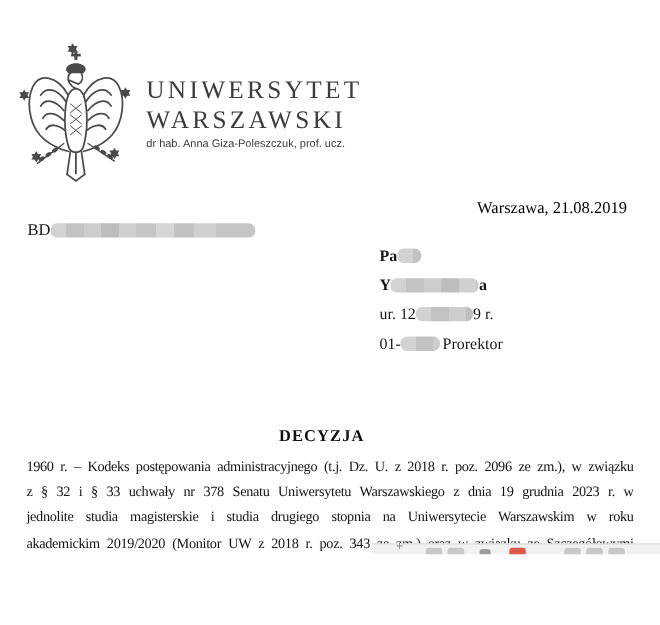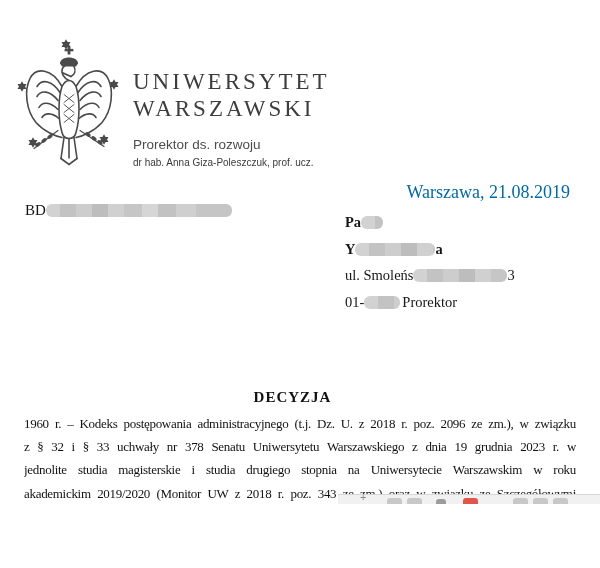--- a/index.html
+++ b/index.html
@@ -7,34 +7,34 @@
         font-family:"Liberation Serif",serif;color:#1a1a1a;}
 
   
   .logo{position:absolute;left:14px;top:34px;width:110px;height:136px;}
   .lh{position:absolute;left:133px;top:68px;}
   .uni{font-size:23px;letter-spacing:3px;color:#3d3d3d;line-height:27px;}
   .sub{font-family:"Liberation Sans",sans-serif;}
   .office{margin-top:14px;font-size:13.5px;line-height:17px;color:#4c4c4c;}
   .sig{font-size:10px;line-height:19px;color:#3a3a3a;}
 
-  .date{position:absolute;top:182px;right:30px;font-size:18px;color:#0369a1;}
+  .date{position:absolute;top:182px;right:30px;font-size:15px;color:#000000;}
 
   
   .ref{position:absolute;left:25px;top:202px;font-size:15px;color:#141414;}
   .blob{display:inline-block;height:13px;border-radius:6px;position:relative;z-index:2;
         vertical-align:-2px;
         background:linear-gradient(90deg,#d2d2d2 0 14px,#c3c3c3 14px 30px,#cdcdcd 30px 46px,
           #bdbdbd 46px 62px,#d0d0d0 62px 78px,#c6c6c6 78px 96px,#d6d6d6 96px 112px,
           #c2c2c2 112px 130px,#cfcfcf 130px 150px,#c5c5c5 150px 100%);}
   .ref .blob{width:186px;}
   .ref .suffix{margin-left:-9px;position:relative;z-index:1;}
 
   
-  .recipient{position:absolute;left:345px;top:209px;font-size:14.5px;line-height:26.5px;color:#161616;}
+  .recipient{position:absolute;left:345px;top:220px;font-size:14.5px;line-height:26.5px;color:#161616;}
   .recipient .b{font-weight:bold;}
   .blob-sal{width:22px;}
   .blob-name{width:80px;}
   .blob-birth{width:52px;}
   .blob-street{width:94px;}
   .blob-postal{width:36px;margin-right:2px;}
 
   
   .heading{position:absolute;left:0;top:389px;width:585px;text-align:center;
            font-weight:bold;font-size:15px;letter-spacing:1px;color:#111;}
@@ -108,34 +108,33 @@
       <ellipse cx="36" cy="102" rx="3" ry="1.8" transform="rotate(-35 36 102)"></ellipse>
       <ellipse cx="86" cy="108" rx="3" ry="1.8" transform="rotate(35 86 108)"></ellipse>
       <ellipse cx="80" cy="104" rx="3" ry="1.8" transform="rotate(35 80 104)"></ellipse>
       <ellipse cx="74" cy="100" rx="3" ry="1.8" transform="rotate(35 74 100)"></ellipse>
     </g>
   </svg>
 
   <div class="lh">
     <div class="uni">UNIWERSYTET</div>
     <div class="uni">WARSZAWSKI</div>
-    <div class="sub office">Prorektor ds. rozwoju</div>
     <div class="sub sig">dr hab. Anna Giza-Poleszczuk, prof. ucz.</div>
   </div>
 
   <div class="date">Warszawa, 21.08.2019</div>
 
   <div class="ref">
     <span>BD</span><span class="blob"></span><span class="suffix">0</span>
   </div>
 
   <div class="recipient">
     <div class="b"><span>Pa</span><span class="blob blob-sal"></span></div>
     <div class="b"><span>Y</span><span class="blob blob-name"></span><span>a</span></div>
-    <div><span>ul. Smoleńs</span><span class="blob blob-street"></span><span>3</span></div>
+    <div><span>ur. 12</span><span class="blob blob-birth"></span><span>9 r.</span></div>
     <div><span>01-</span><span class="blob blob-postal"></span><span>Prorektor</span></div>
   </div>
 
   <div class="heading">DECYZJA</div>
 
   <div class="bodytext">
     <div class="line">1960 r. – Kodeks postępowania administracyjnego (t.j. Dz. U. z 2018 r. poz. 2096 ze zm.), w związku</div>
     <div class="line">z § 32 i § 33 uchwały nr 378 Senatu Uniwersytetu Warszawskiego z dnia 19 grudnia 2023 r. w</div>
     <div class="line">jednolite studia magisterskie i studia drugiego stopnia na Uniwersytecie Warszawskim w roku</div>
     <div class="line">akademickim 2019/2020 (Monitor UW z 2018 r. poz. 343 ze zm.) oraz w związku ze Szczegółowymi</div>

